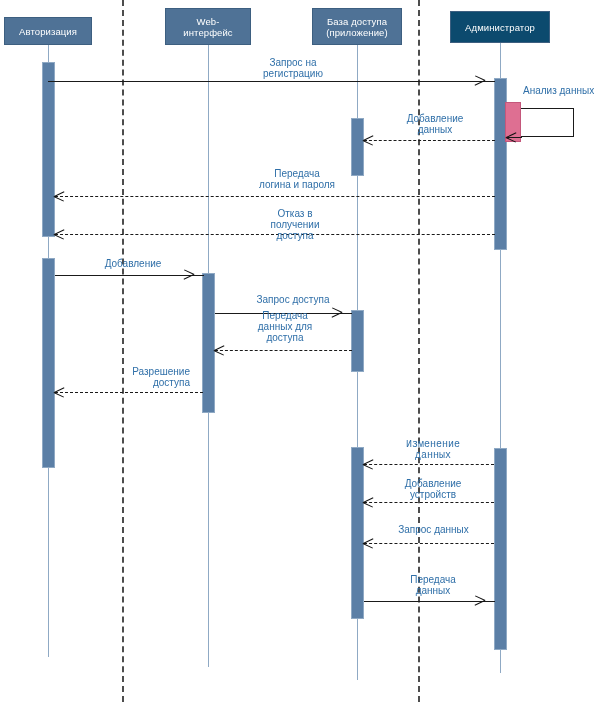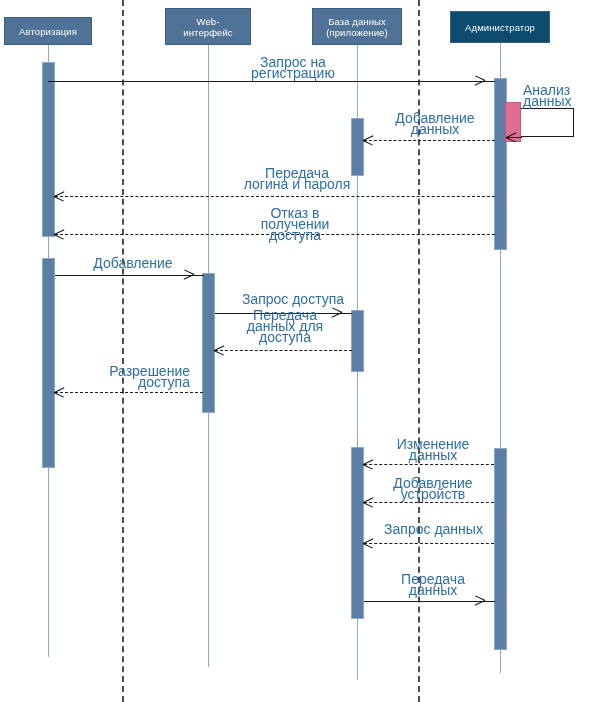--- a/index.html
+++ b/index.html
@@ -64,21 +64,21 @@
   .ah.right{right:-1px;}
   .ah.right b:first-child{transform:rotate(155deg);}
   .ah.right b:last-child{transform:rotate(-155deg);}
   .ah.left{left:-1px;}
   .ah.left b:first-child{transform:rotate(25deg);}
   .ah.left b:last-child{transform:rotate(-25deg);}
   
   .lbl{
     position:absolute;
     color:#2f6fa8;
-    font-size:14px;
+    font-size:10px;
     line-height:11px;
     text-align:center;
     white-space:pre-line;
   }
   .lbl.lft{text-align:left;}
   
   .self{
     position:absolute;
     box-sizing:border-box;
     border:1.3px solid #1a1a1a;
@@ -187,21 +187,21 @@
       </div>
       <div class="lbl" style="left: 80px; top: 366px; width: 110px; color: rgb(47, 111, 168); text-align: right;">Разрешение
 доступа</div>
       <div class="msg dashed" style="left: 364px; top: 464px; width: 130px;">
         <div class="line" style="border-top-color: rgb(26, 26, 26);"></div>
         <div class="ah left">
           <b></b>
           <b></b>
         </div>
       </div>
-      <div class="lbl" style="left: 378px; top: 439px; width: 110px; color: rgb(47, 111, 168);">Изменение
+      <div class="lbl" style="left: 378px; top: 439px; width: 110px; color: rgb(47, 111, 168); font-family: Liberation Mono, monospace;">Изменение
 данных</div>
       <div class="msg dashed" style="left: 364px; top: 502px; width: 130px;">
         <div class="line" style="border-top-color: rgb(26, 26, 26);"></div>
         <div class="ah left">
           <b></b>
           <b></b>
         </div>
       </div>
       <div class="lbl" style="left: 378px; top: 478px; width: 110px; color: rgb(47, 111, 168);">Добавление
 устройств</div>
@@ -233,18 +233,18 @@
           <b></b>
         </div>
       </div>
       <div class="lbl lft" style="left: 523px; top: 85px; width: 80px; color: rgb(47, 111, 168);">Анализ данных</div>
     </div>
 
   <div id="heads">
       <div class="head" style="left: 4px; top: 17px; width: 88px; height: 28px; background: rgb(79, 114, 150); white-space: pre-line;">Авторизация</div>
       <div class="head" style="left: 165px; top: 8px; width: 86px; height: 37px; background: rgb(79, 114, 150); white-space: pre-line;">Web-
 интерфейс</div>
-      <div class="head" style="left: 312px; top: 8px; width: 90px; height: 37px; background: rgb(79, 114, 150); white-space: pre-line;">База данных
+      <div class="head" style="left: 312px; top: 8px; width: 90px; height: 37px; background: rgb(79, 114, 150); white-space: pre-line;">База доступа
 (приложение)</div>
       <div class="head" style="left: 450px; top: 11px; width: 100px; height: 32px; background: #0c4a6e; white-space: pre-line;">Администратор</div>
     </div>
 
 </div>
 
 </body></html>

